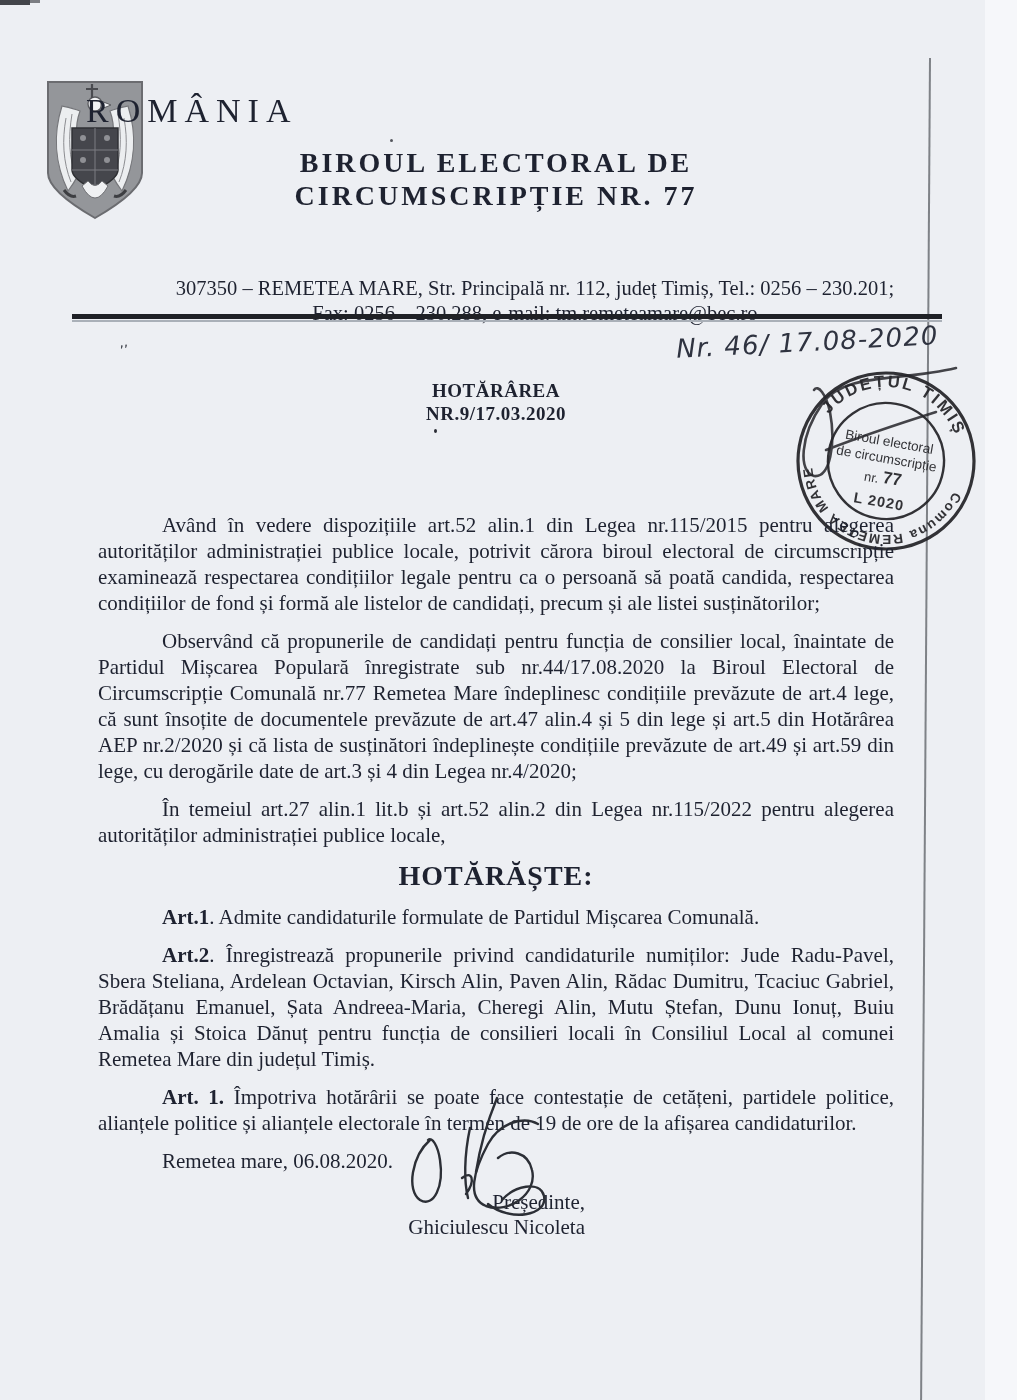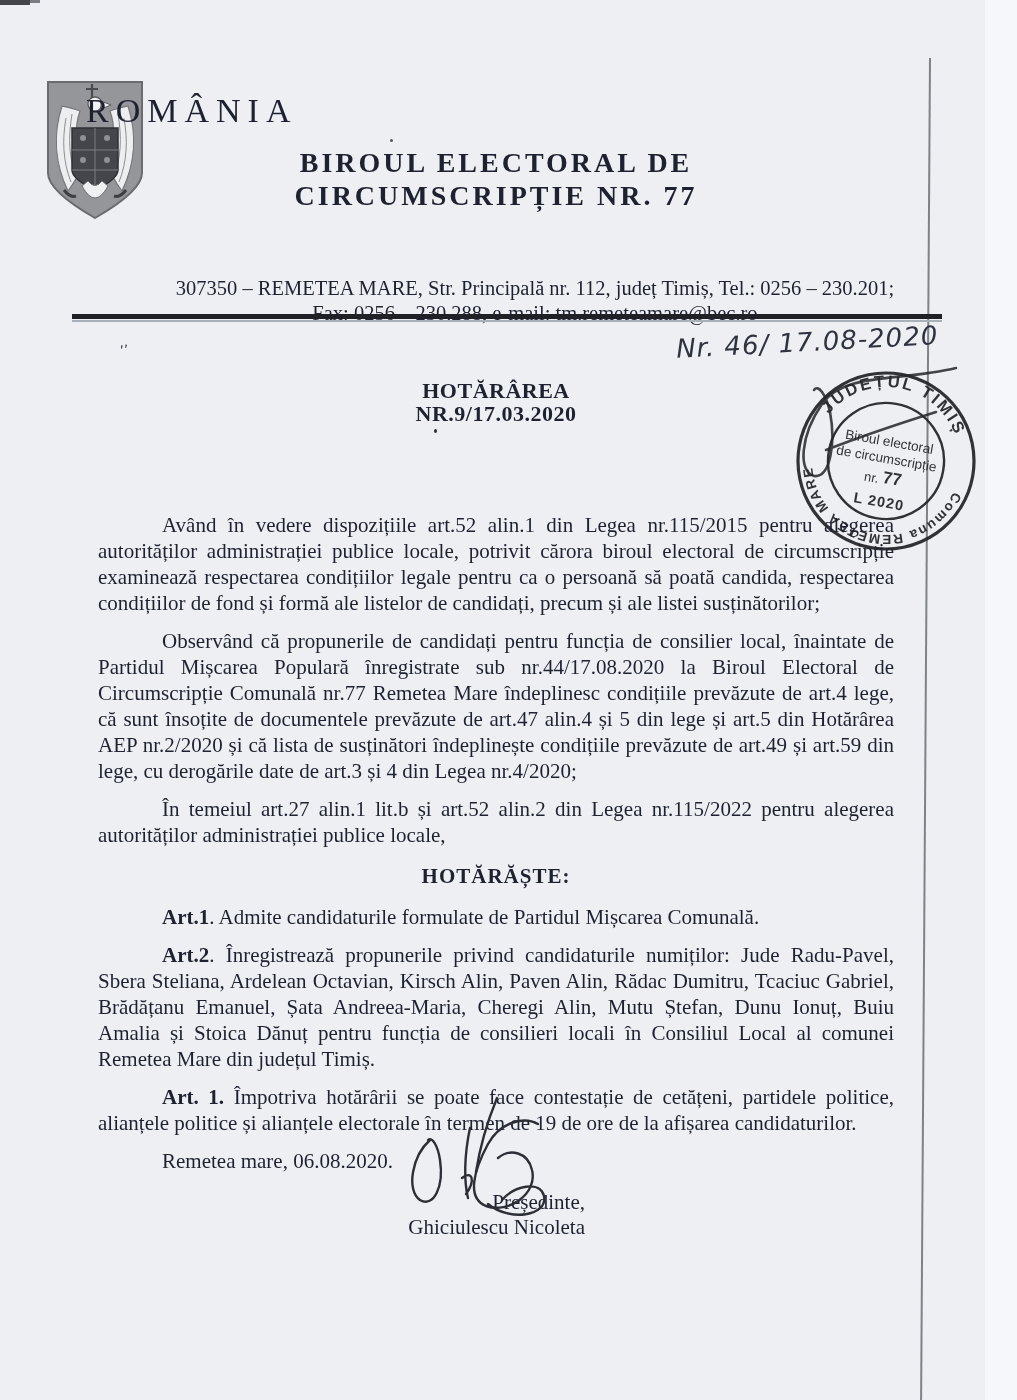--- a/index.html
+++ b/index.html
@@ -22,28 +22,28 @@
     font-size:28px;font-weight:bold;letter-spacing:3px;line-height:33px;}
   .address{position:absolute;left:120px;top:245px;width:830px;text-align:center;
     font-size:20.5px;line-height:25px;margin-top:31px;}
   .rule{position:absolute;left:72px;top:314px;width:870px;}
   .rule-main{height:5px;background:#1f2126;}
   .rule-sub{height:2px;background:#aab0b8;margin-top:1px;}
   .hand-nr{position:absolute;left:676px;top:327px;
     font-family:"DejaVu Sans",sans-serif;font-style:italic;font-size:26px;letter-spacing:1px;
     color:#2f3340;transform:rotate(-3deg);white-space:nowrap;}
   .doc-title{position:absolute;left:86px;top:379px;width:820px;text-align:center;
-    font-weight:bold;font-size:22px;line-height:23px;letter-spacing:.5px;}
+    font-weight:bold;font-size:19px;line-height:23px;letter-spacing:.5px;}
   .stamp{position:absolute;left:791px;top:366px;width:190px;height:190px;opacity:.92;}
   .paraph{position:absolute;left:770px;top:352px;opacity:.85;}
   .signature{position:absolute;left:396px;top:1094px;}
   .body{position:absolute;left:86px;top:500px;width:820px;
     font-size:21px;line-height:26px;}
   .para{margin:12px;text-indent:64px;text-align:justify;}
-  .decide{text-align:center;font-weight:bold;font-size:21px;letter-spacing:1px;margin:15px 0 15px 0;}
+  .decide{text-align:center;font-weight:bold;font-size:28px;letter-spacing:1px;margin:15px 0 15px 0;}
   .signer{margin-left:199px;width:300px;text-align:right;font-weight:normal;margin-top:16px;line-height:25px;}
 </style>
 </head>
 <body>
 
 <div class="page">
 
   <div class="edge-band"></div>
   <div class="scan-line"></div>
   <div class="corner-mark"></div>

